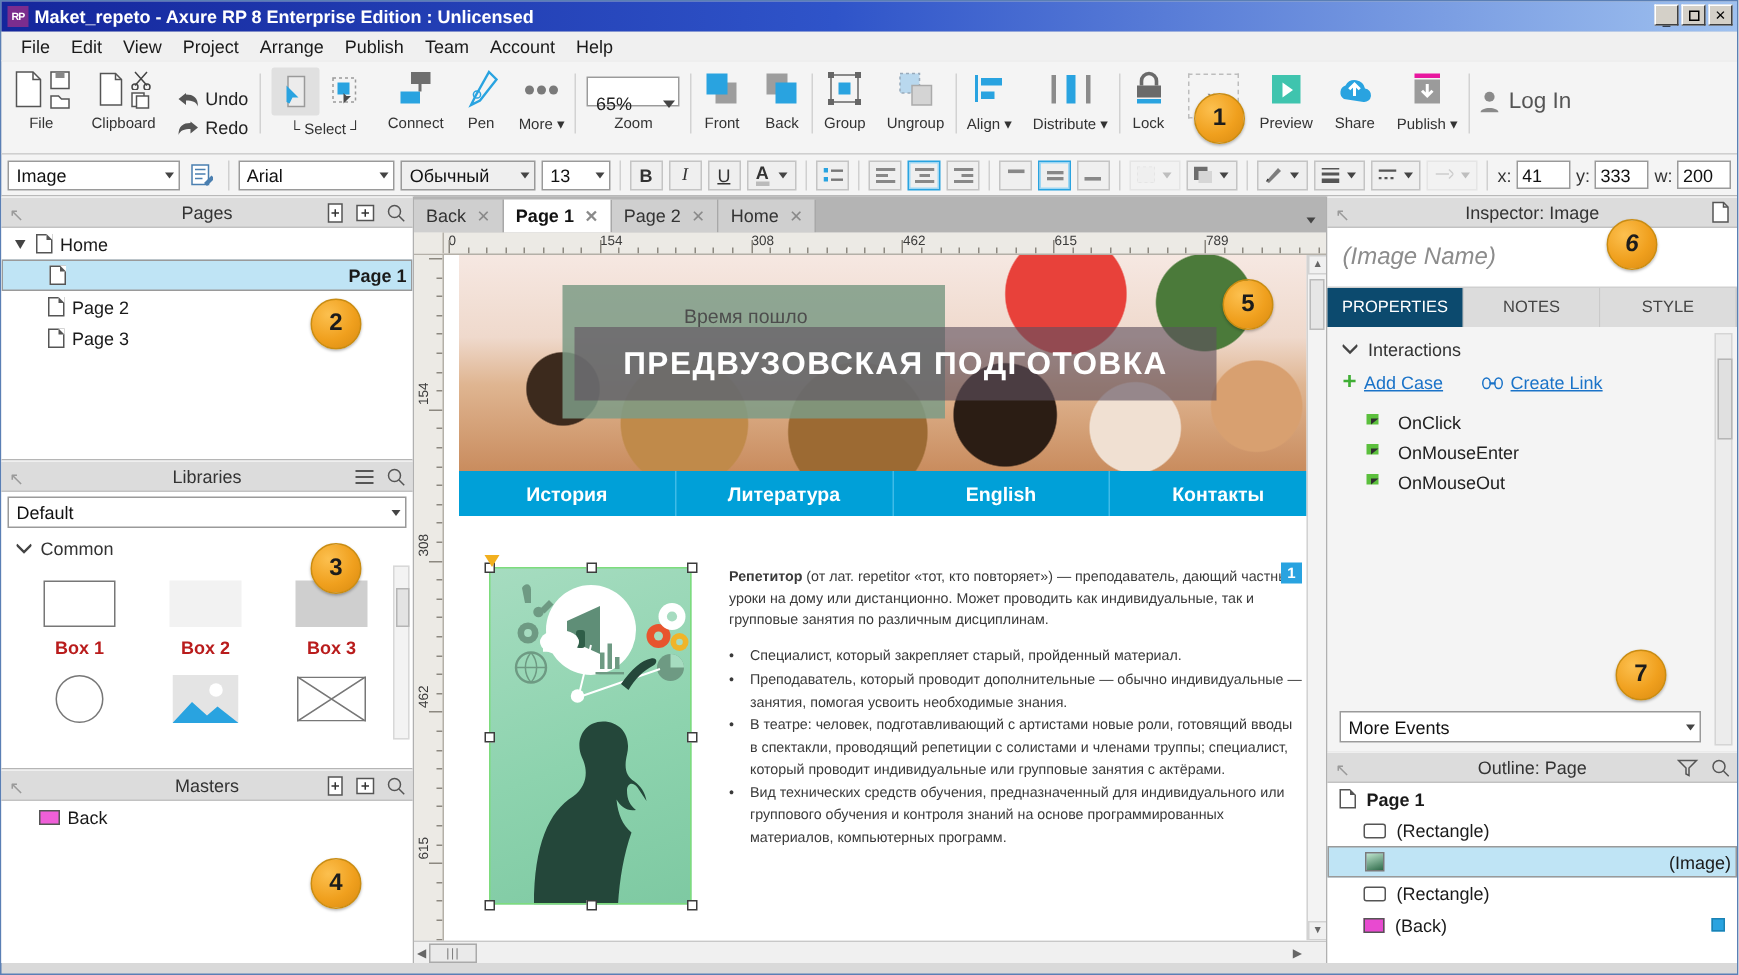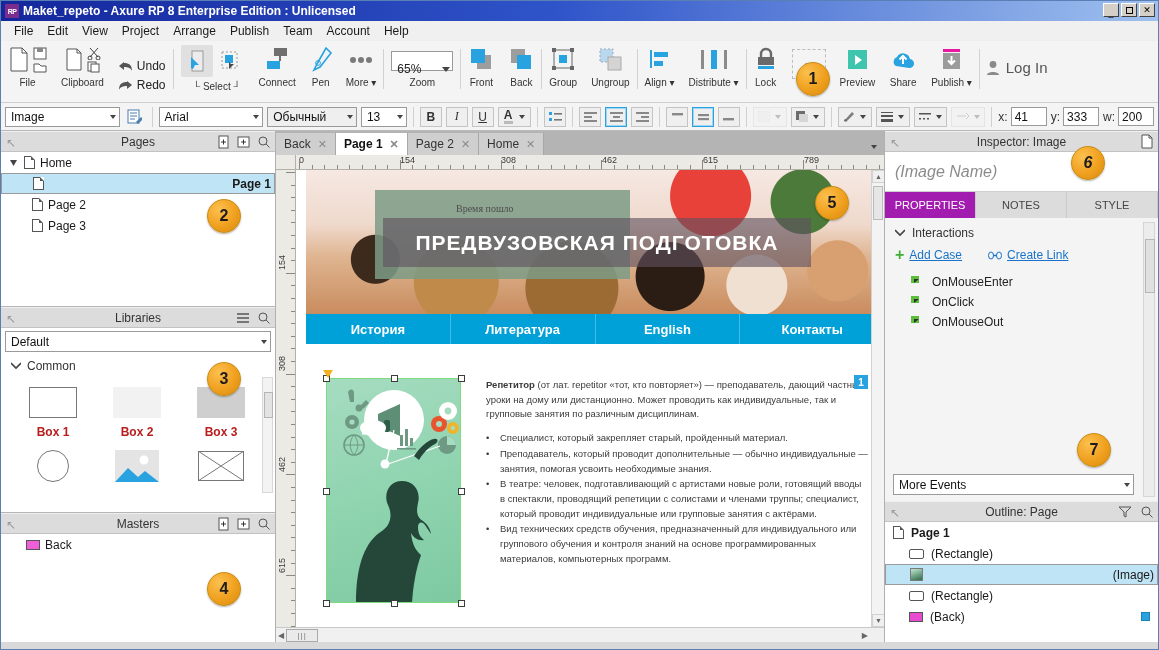--- a/index.html
+++ b/index.html
@@ -167,21 +167,21 @@
       radial-gradient(circle at 46% 82%, #9c6a33 0 46px, transparent 47px),
       radial-gradient(circle at 63% 74%, #2b1d14 0 34px, transparent 35px),
       radial-gradient(circle at 78% 80%, #f0e0d2 0 30px, transparent 31px),
       radial-gradient(circle at 92% 70%, #d8a070 0 30px, transparent 31px),
       radial-gradient(circle at 70% 18%, #e8413a 0 40px, transparent 41px),
       radial-gradient(circle at 86% 22%, #4b7a3a 0 32px, transparent 33px),
       linear-gradient(180deg,#f6e8e2 0%,#efd9cc 38%,#dfb591 60%,#c98c5e 100%);
   }
   .hero-board { position: absolute; left: 12%; top: 14%; width: 44%; height: 62%;
                 background: #7d9b86; opacity: .85; }
-  .hero-sub { position: absolute; left: 150px; top: 33px; font-size: 10px; color: #4d4d4d; font-family: Liberation Serif, serif; }
+  .hero-sub { position: absolute; left: 150px; top: 33px; font-size: 13px; color: #4d4d4d; }
   .hero-band { position: absolute; left: 77px; top: 48px; width: 428px; height: 49px;
                background: rgba(95,80,95,.62); display: flex; align-items: center;
                justify-content: center; }
   .hero-title { color: #fff; font-size: 21px; font-weight: bold; letter-spacing: 1px;
                 white-space: nowrap; }
   .navbar { position: absolute; left: 10px; top: 144px; width: 578px; height: 30px;
             background: #00a0d8; display: flex; }
   .navbar .nv { flex: 1; display: flex; align-items: center; justify-content: center;
                 color: #fff; font-size: 13px; font-weight: bold;
                 border-right: 1px solid #3fbbe8; }
@@ -221,21 +221,21 @@
   
   .rightcol { width: 274px; background: #f0f0f0; border-left: 1px solid #b0b0b0;
               display: flex; flex-direction: column; }
   .insp-name { height: 40px; background: #fff; border-bottom: 1px solid #cfcfcf;
                display: flex; align-items: center; padding: 0 10px;
                font-size: 16px; font-style: italic; color: #8c8c8c; position: relative; }
   .insp-tabs { height: 26px; display: flex; }
   .itab { flex: 1; display: flex; align-items: center; justify-content: center;
           font-size: 11px; color: #444; background: #dcdcdc;
           border-right: 1px solid #cacaca; }
-  .itab.active { background: #a21caf; color: #fff; }
+  .itab.active { background: #0c4a6e; color: #fff; }
   .insp-body { flex: 1; background: #f4f4f4; position: relative; padding: 6px 0 0 0;
                overflow: hidden; }
   .sec-head { display: flex; align-items: center; gap: 7px; padding: 2px 0 6px 10px;
               font-size: 12px; color: #333; }
   .act-row { display: flex; gap: 26px; padding: 2px 0 10px 10px; align-items: center; }
   .lnk { color: #1a73c8; text-decoration: underline; font-size: 12px; }
   .ev-row { display: flex; align-items: center; gap: 8px; padding: 3px 0 3px 26px;
             font-size: 12px; color: #222; }
   .ev-ico { width: 13px; height: 13px; position: relative; }
   .ev-ico::before { content: ""; position: absolute; left: 0; top: 0; width: 8px;
@@ -1113,25 +1113,25 @@
             <svg width="14" height="9">
                 <path d="M5 4.5H9" stroke="#1a73c8" stroke-width="1.5"></path>
                 <rect x="0.5" y="1" width="5" height="7" rx="3.5" fill="none" stroke="#1a73c8"></rect>
                 <rect x="8.5" y="1" width="5" height="7" rx="3.5" fill="none" stroke="#1a73c8"></rect>
               </svg>
             <span class="lnk">Create Link</span>
           </span>
         </div>
         <div class="ev-row">
           <span class="ev-ico"></span>
-          <span>OnMouseEnter</span>
+          <span>OnClick</span>
         </div>
         <div class="ev-row">
           <span class="ev-ico"></span>
-          <span>OnClick</span>
+          <span>OnMouseEnter</span>
         </div>
         <div class="ev-row">
           <span class="ev-ico"></span>
           <span>OnMouseOut</span>
         </div>
         <div class="sel more-ev">
           <span>More Events</span>
           <span class="caret sm"></span>
         </div>
         <div class="insp-scroll">

